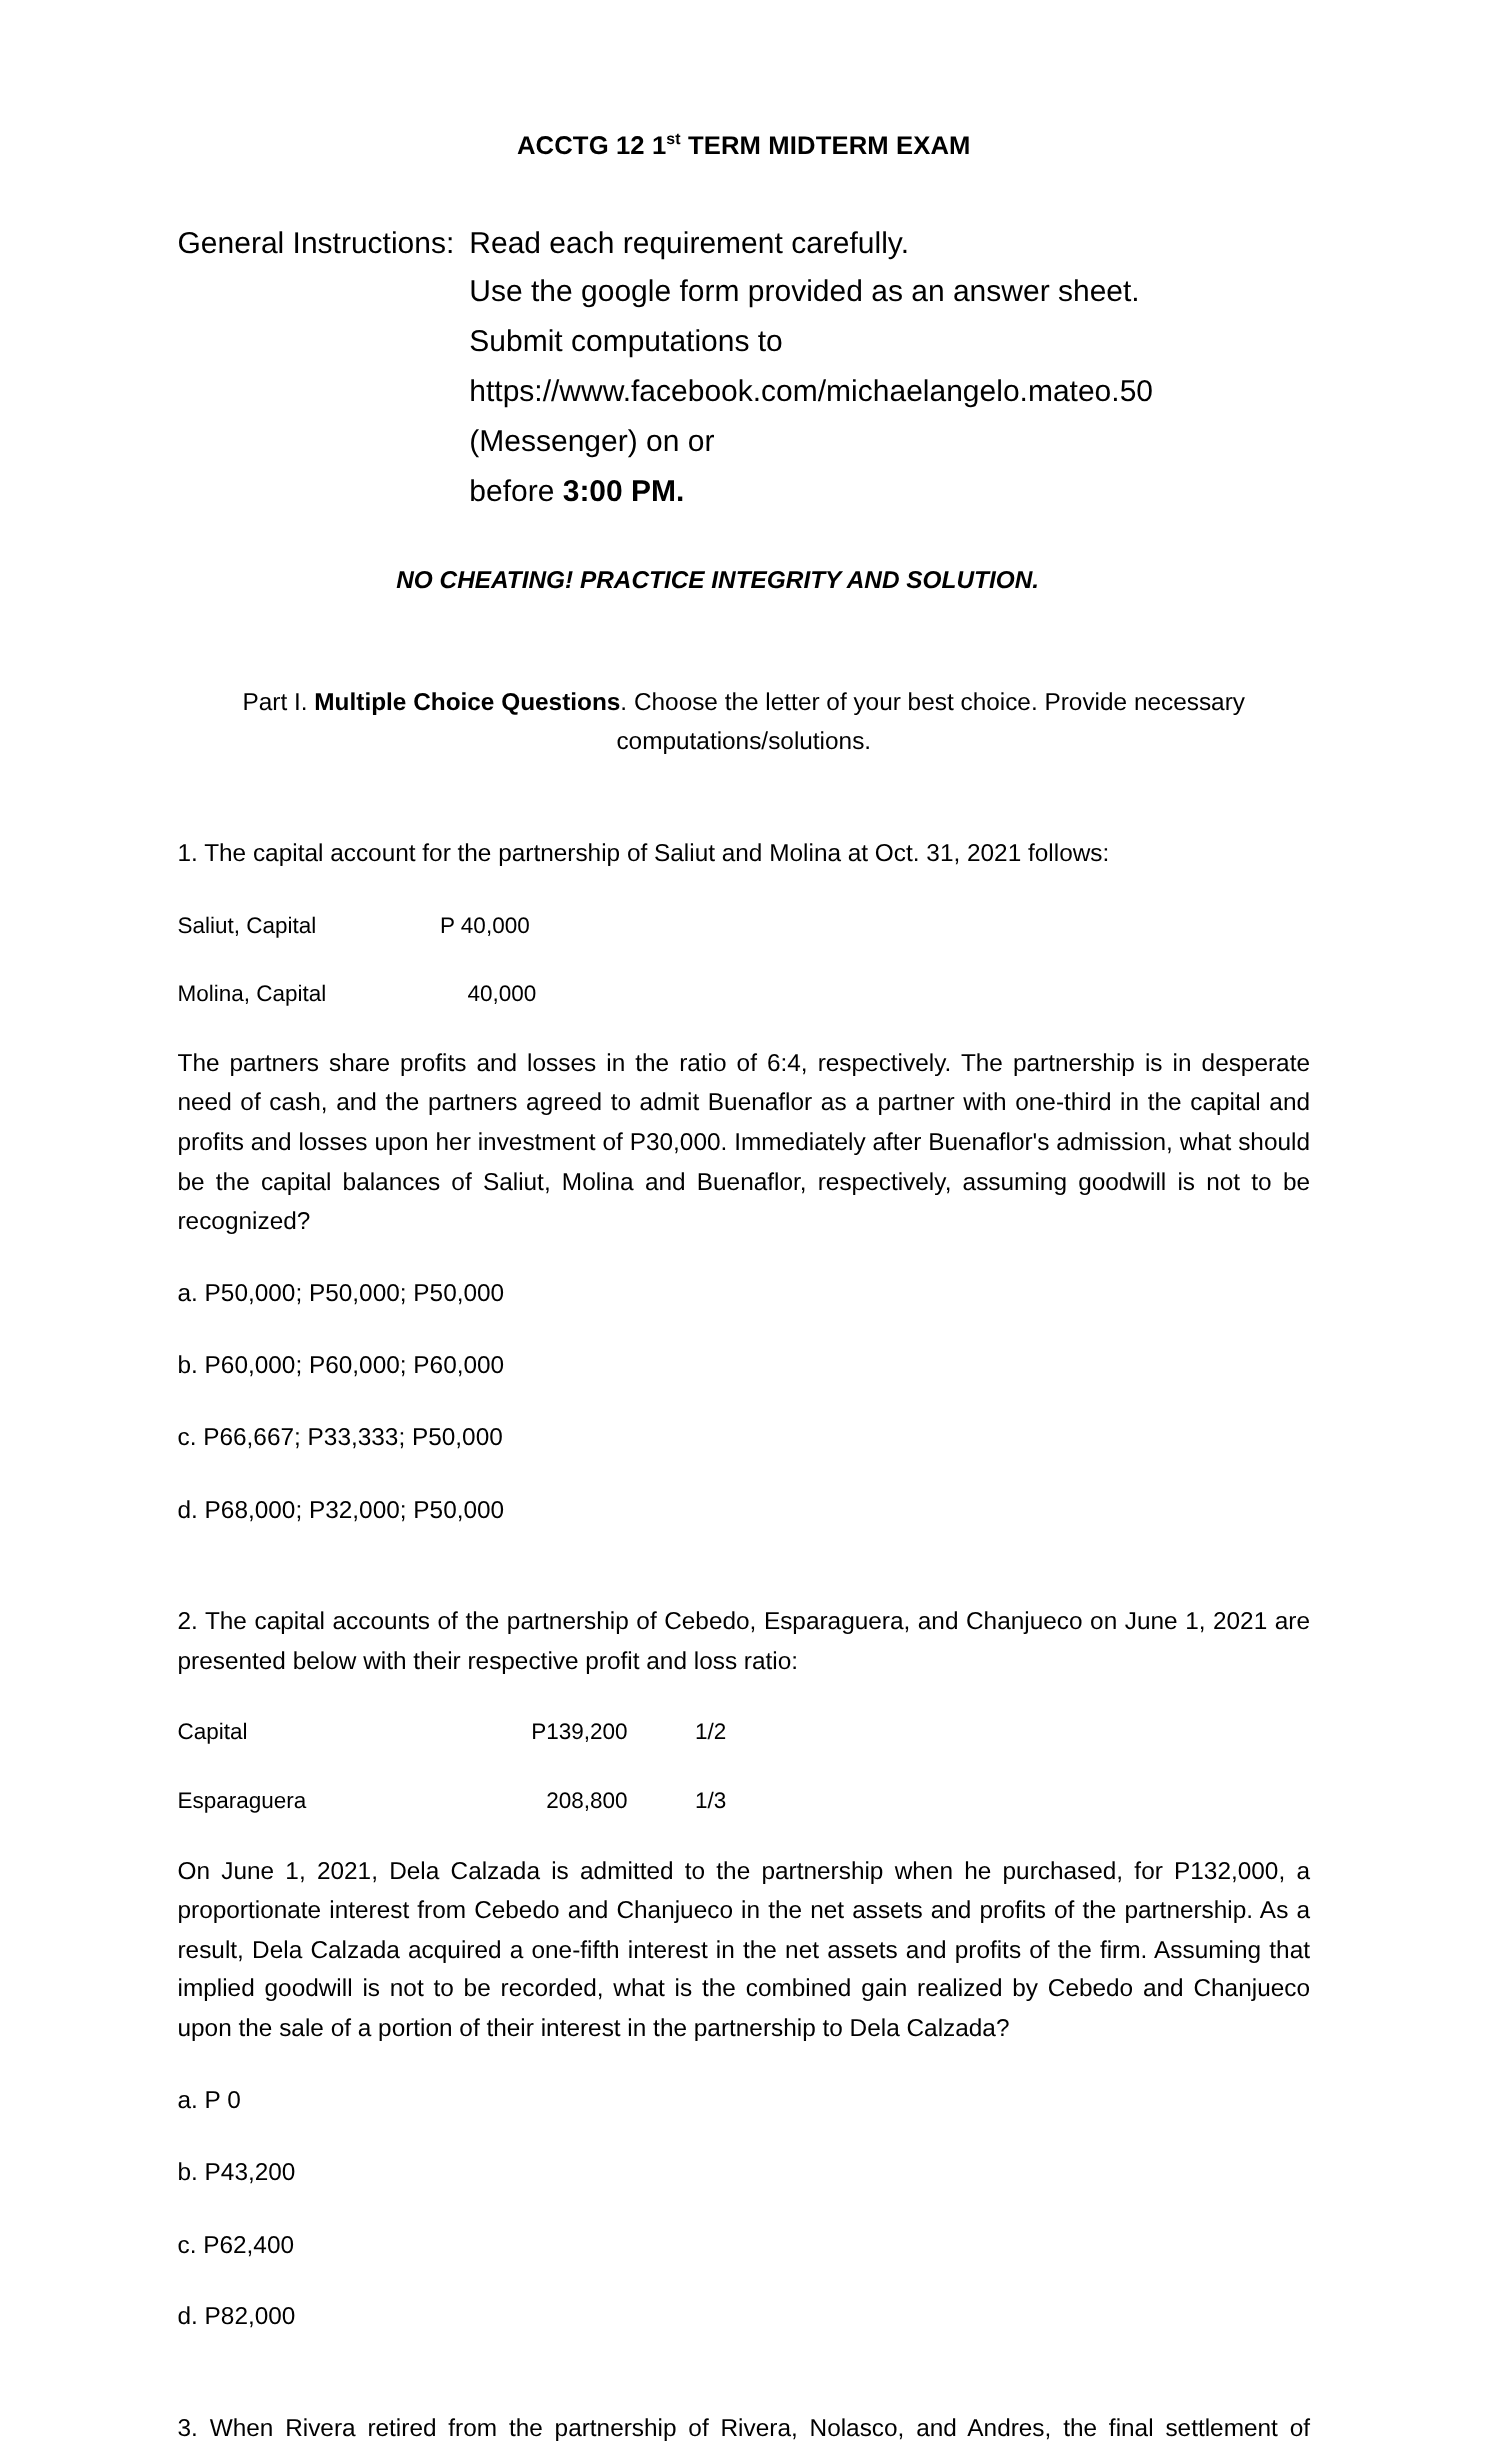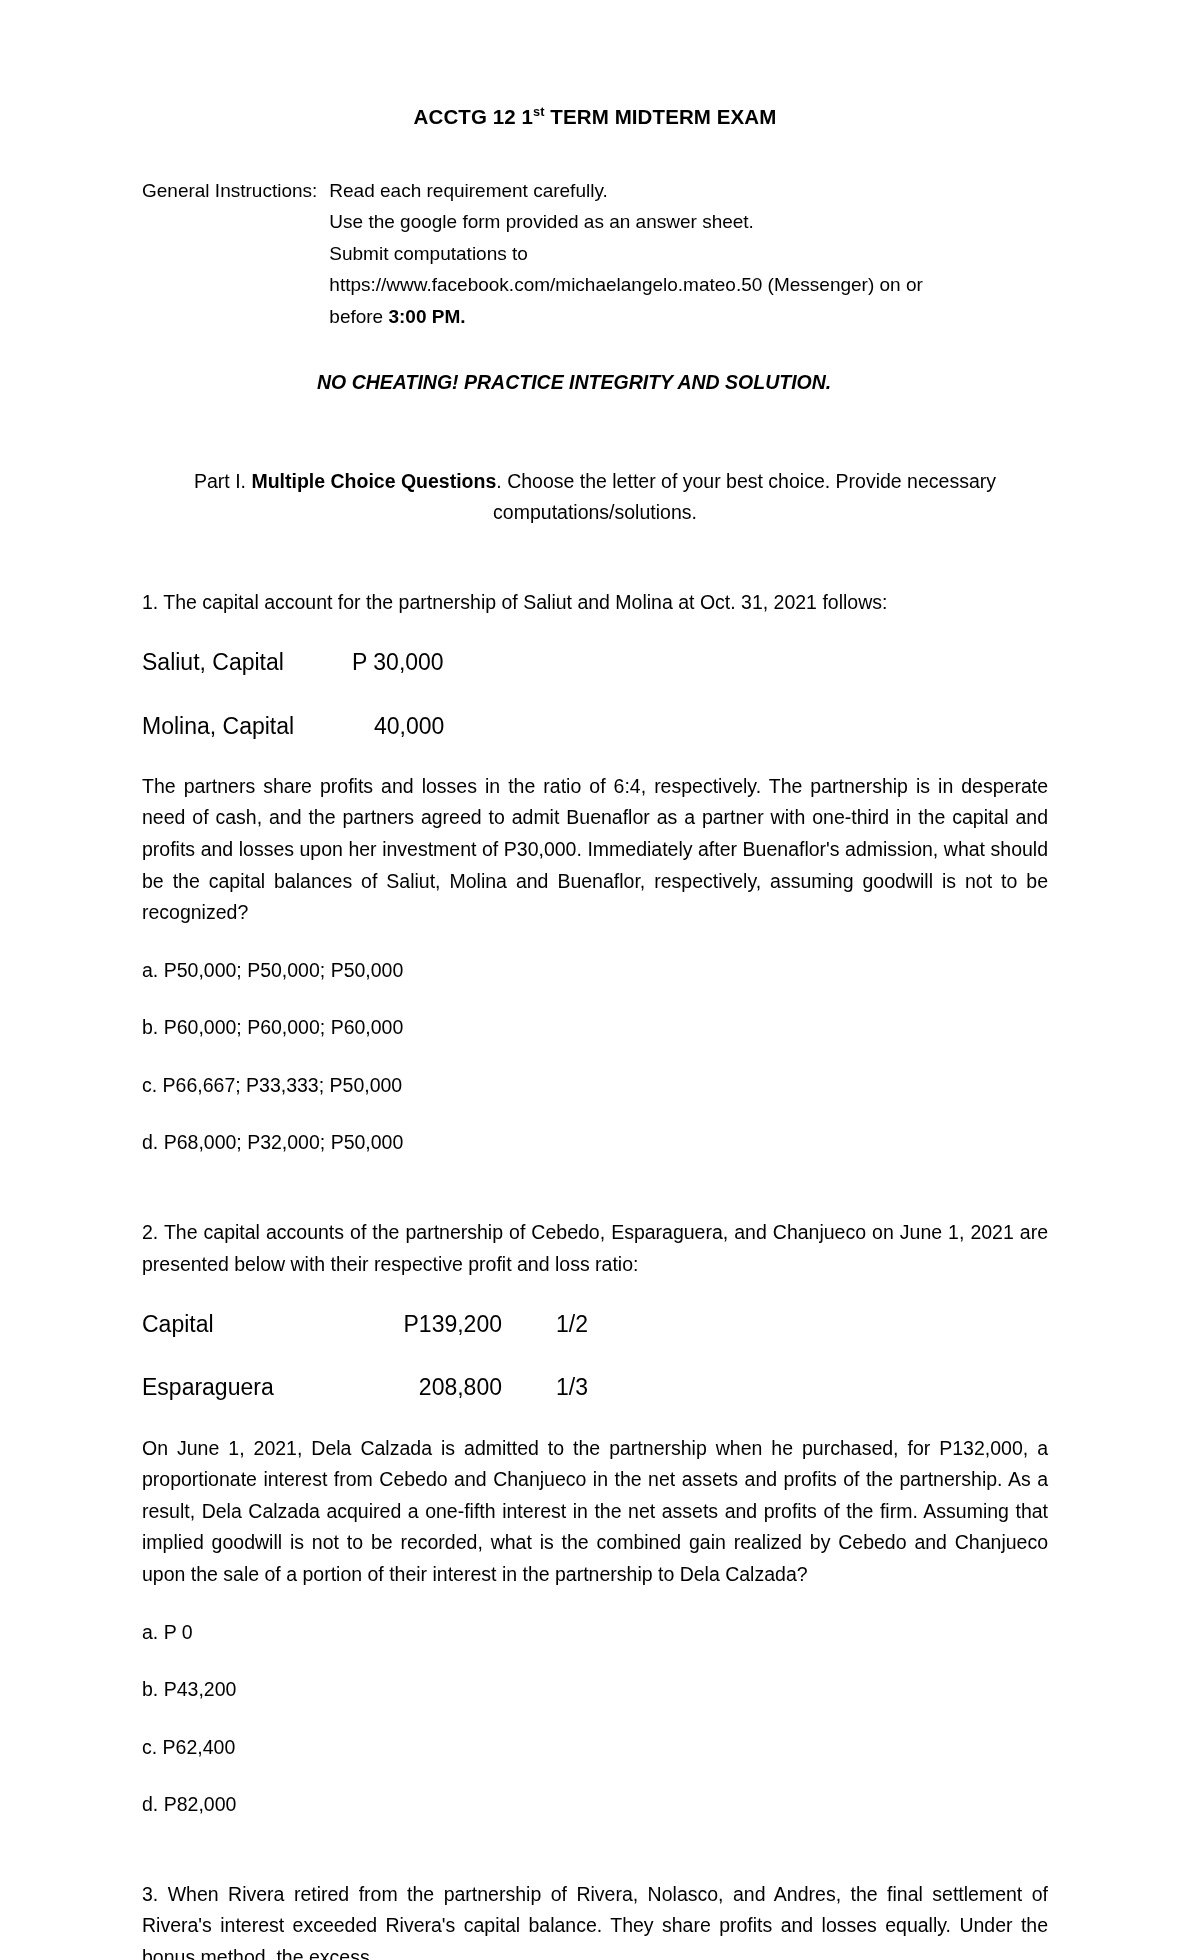--- a/index.html
+++ b/index.html
@@ -34,21 +34,21 @@
   .doc-title sup {
     font-size: 0.62em;
     vertical-align: super;
     line-height: 0;
   }
   
   .instructions {
     display: flex;
     align-items: flex-start;
     margin: 12px 0 0 0;
-    font-size: 19px;
+    font-size: 24px;
     line-height: 1.66;
   }
   .instructions-label {
     flex: 0 0 auto;
     white-space: nowrap;
     padding-right: 12px;
   }
   .instructions-lines {
     flex: 1 1 auto;
   }
@@ -97,21 +97,21 @@
     font-size: 19.5px;
     line-height: 1.62;
     margin: 0 0 26px 0;
   }
   .q-option:last-child { margin-bottom: 0; }
 
   
   .acct-table {
     border-collapse: collapse;
     margin: 0 0 26px 0;
-    font-size: 23px;
+    font-size: 18px;
     line-height: 1.62;
   }
   .acct-table td {
     padding: 0 0 26px 0;
     vertical-align: top;
     white-space: nowrap;
   }
   .acct-table tr:last-child td { padding-bottom: 0; }
   .col-name   { width: 210px; }
   .col-amount { width: 150px; text-align: right; padding-right: 0 !important; }
@@ -140,21 +140,21 @@
 
   <p class="part-heading"><span>Part I. </span><span class="bold">Multiple Choice Questions</span><span>. Choose the letter of your best choice. Provide necessary computations/solutions.</span></p>
 
   <div class="question">
     <p class="q-stem">1. The capital account for the partnership of Saliut and Molina at Oct. 31, 2021 follows:</p>
 
     <table class="acct-table">
       <tbody>
           <tr>
         <td class="col-name">Saliut, Capital</td>
-        <td class="col-amount-left">P 30,000</td>
+        <td class="col-amount-left">P 40,000</td>
       </tr>
       <tr>
         <td class="col-name">Molina, Capital</td>
         <td class="col-amount-left" style="padding-left:22px;">40,000</td>
       </tr>
     </tbody>
       </table>
 
     <p class="q-body">The partners share profits and losses in the ratio of 6:4, respectively. The partnership is in desperate need of cash, and the partners agreed to admit Buenaflor as a partner with one-third in the capital and profits and losses upon her investment of P30,000. Immediately after Buenaflor's admission, what should be the capital balances of Saliut, Molina and Buenaflor, respectively, assuming goodwill is not to be recognized?</p>
 

